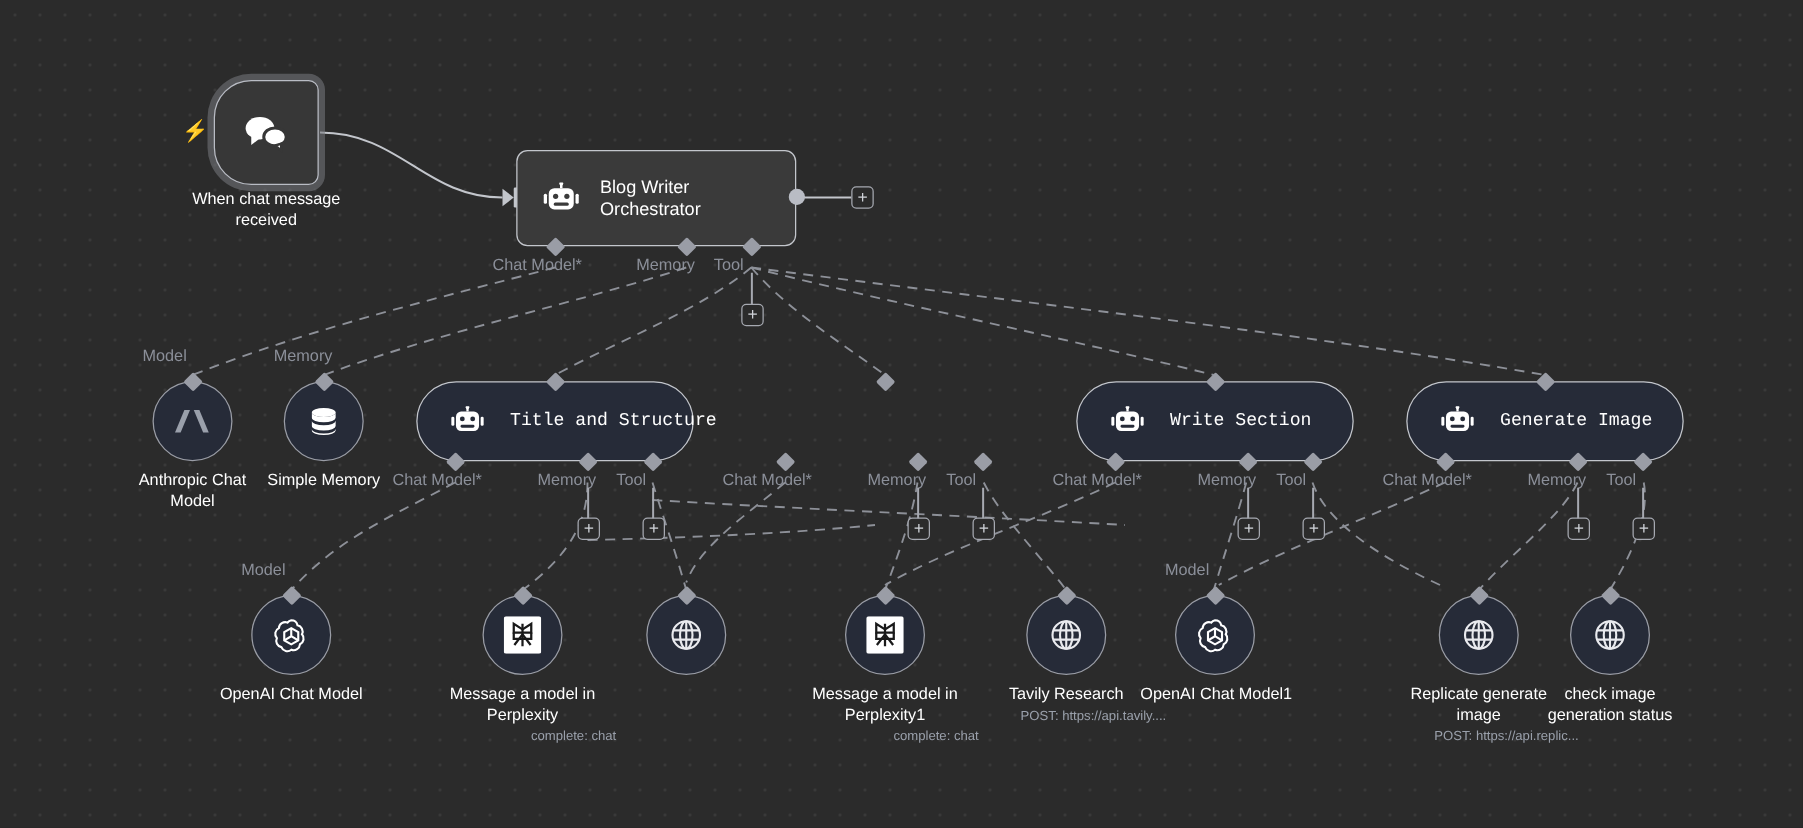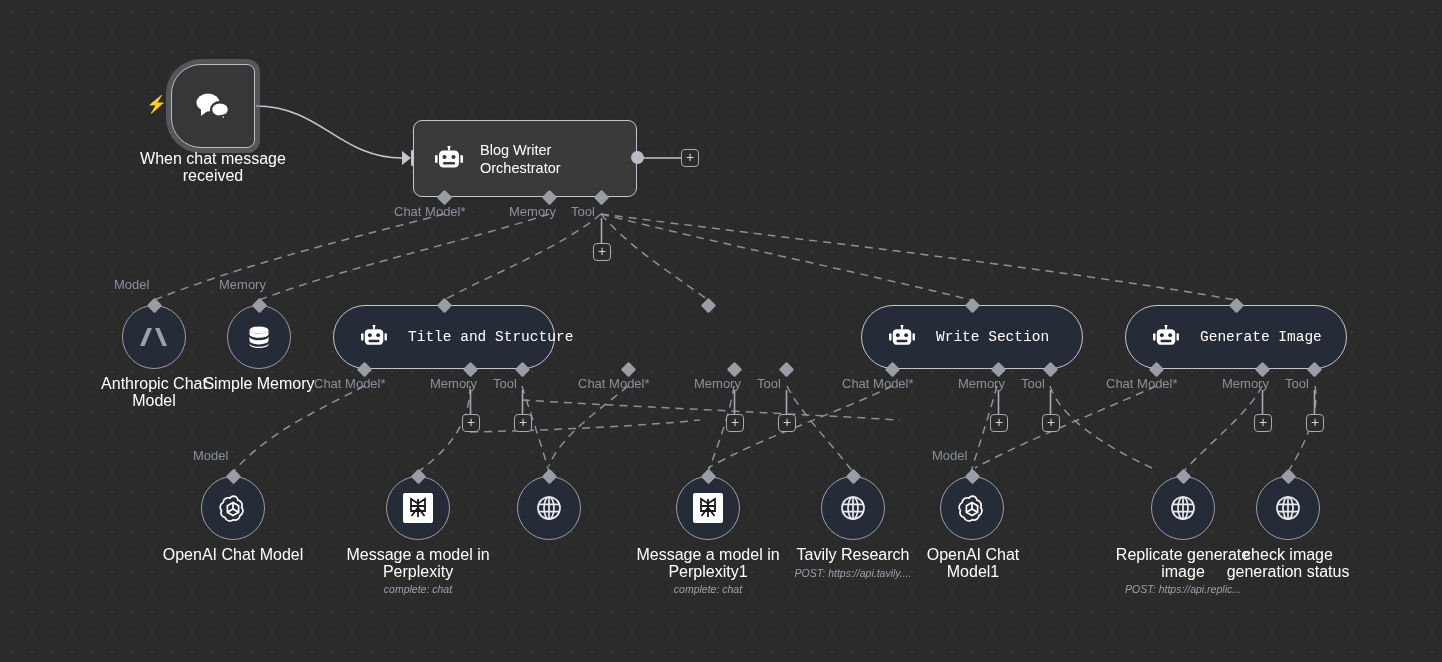--- a/index.html
+++ b/index.html
@@ -94,33 +94,32 @@
     border: 1px solid #9a9da6;
     box-sizing: border-box;
     display: flex;
     align-items: center;
     justify-content: center;
   }
 
   .node-caption {
     position: absolute;
     color: #ffffff;
-    font-size: 16px;
+    font-size: 13px;
     line-height: 17px;
     text-align: center;
     white-space: pre-line;
   }
   .node-subcaption {
     position: absolute;
     color: #9aa0ab;
     font-size: 10.5px;
     line-height: 14px;
-    text-align: center;
+    text-align: right;
     white-space: nowrap;
-    font-style: italic;
   }
 
   
   .port-label {
     position: absolute;
     color: #8b8f99;
     font-size: 13px;
     line-height: 12px;
     white-space: nowrap;
   }

